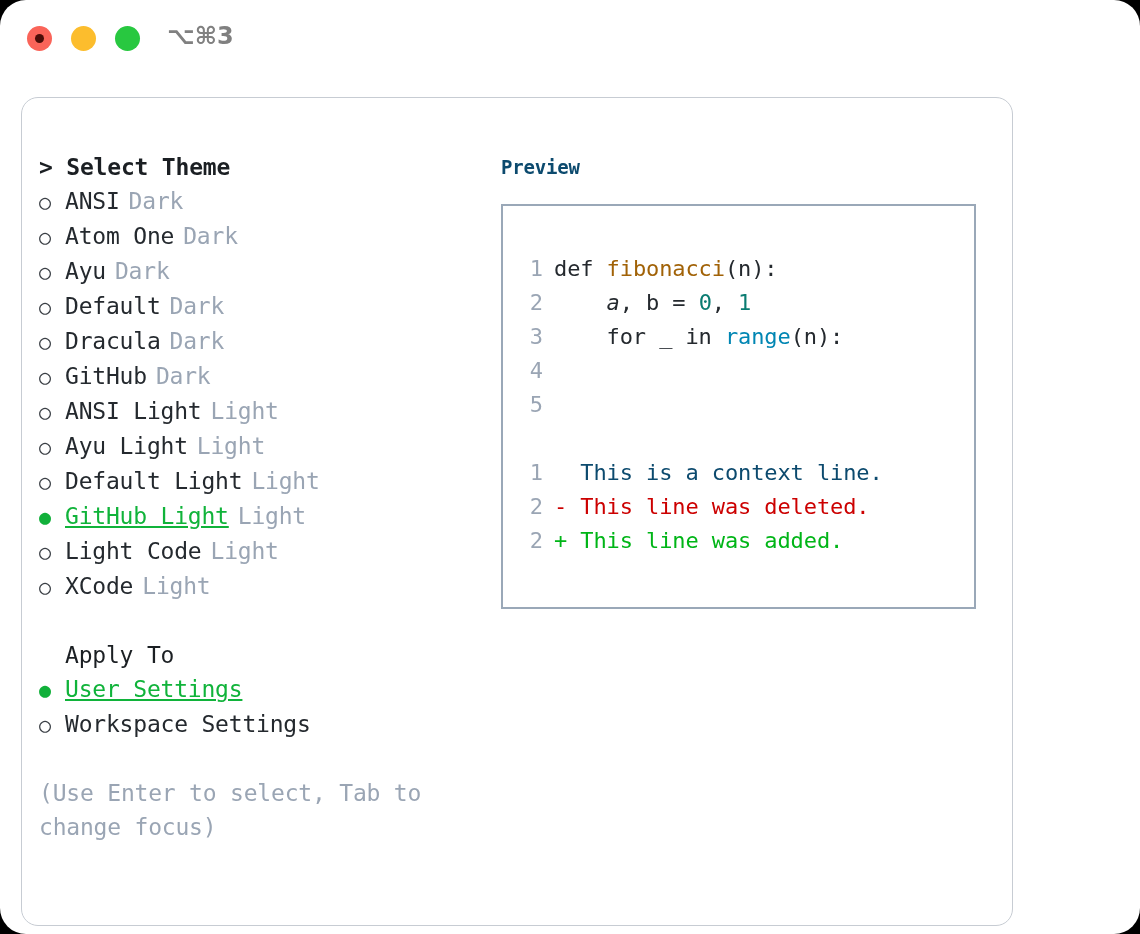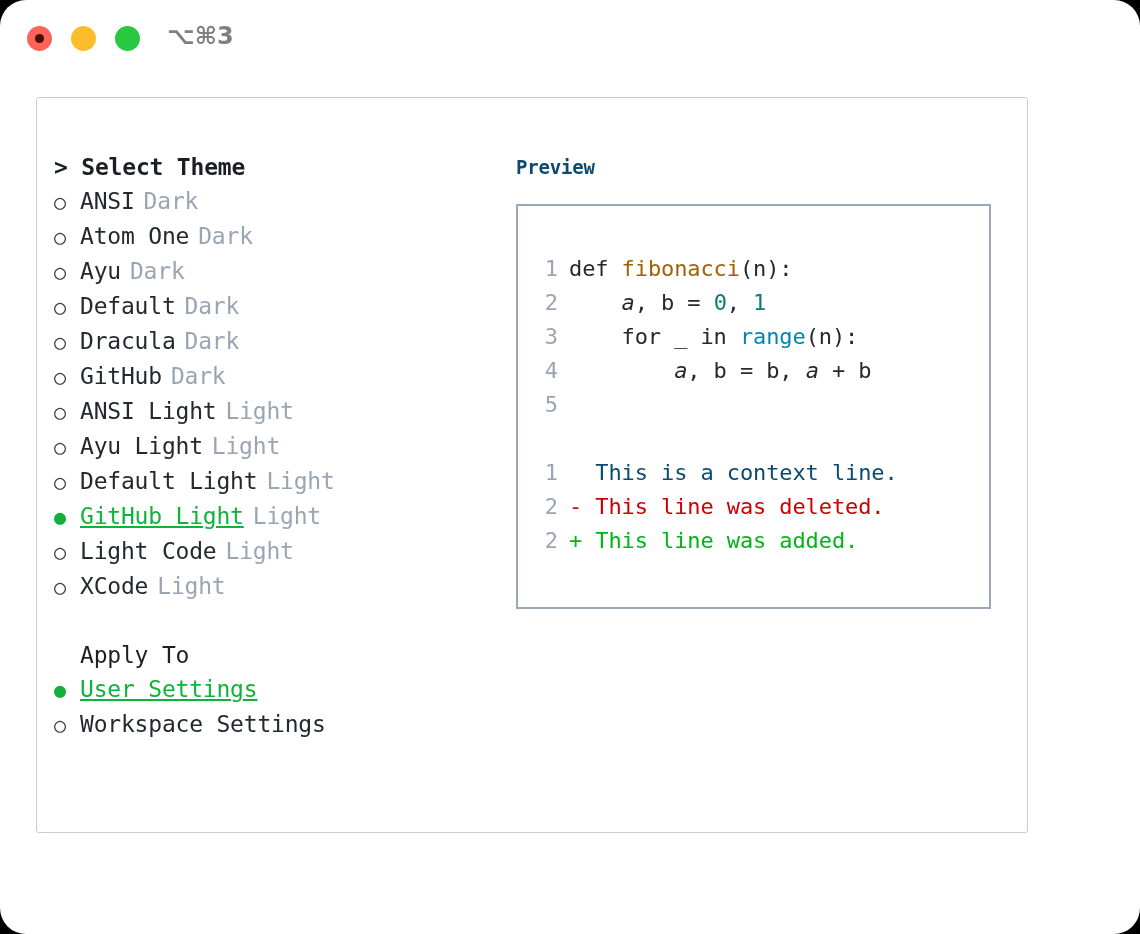--- a/index.html
+++ b/index.html
@@ -65,26 +65,26 @@
     font-size: 24px;
     font-weight: 700;
     color: #808080;
     letter-spacing: 0px;
     white-space: nowrap;
   }
 
   
   .panel {
     position: absolute;
-    left: 36px;
+    left: 21px;
     top: 97px;
     width: 992px;
-    height: 736px;
+    height: 829px;
     border: 1.5px solid #c7ccd3;
-    border-radius: 3px;
+    border-radius: 17px;
     box-sizing: border-box;
     background: #ffffff;
   }
 
   
   .left-col {
     position: absolute;
     left: 17px;
     top: 52px;
     width: 460px;
@@ -292,32 +292,33 @@
           <div class="row selected">
             <span class="marker sel">●</span>
             <span class="label">User Settings</span>
           </div>
           <div class="row">
             <span class="marker">○</span>
             <span class="label">Workspace Settings</span>
           </div>
         </div>
 
+      <div class="hint">(Use Enter to select, Tab to change focus)</div>
     </div>
 
     <div class="right-col">
       <div class="preview-title">Preview</div>
 
       <div class="preview-box">
         <div class="code-area">
           <div id="code-lines">
               <div class="code-line"><span class="ln">1</span><span class="code-text"><span class="tok-kw">def </span><span class="tok-fn">fibonacci</span><span class="tok-punct">(n):</span></span></div>
               <div class="code-line"><span class="ln">2</span><span class="code-text"><span class="code-text">    </span><span class="tok-var">a</span><span class="tok-punct">, b = </span><span class="tok-num">0</span><span class="tok-punct">, </span><span class="tok-num">1</span></span></div>
               <div class="code-line"><span class="ln">3</span><span class="code-text"><span class="tok-kw">    for _ in </span><span class="tok-call">range</span><span class="tok-punct">(n):</span></span></div>
-              <div class="code-line"><span class="ln">4</span><span class="code-text"><span class="code-text">        </span><span class="tok-var">a</span><span class="tok-punct">, b = b, </span><span class="tok-var">a</span><span class="tok-punct"> + b</span></span></div>
+              <div class="code-line"><span class="ln">4</span></div>
               <div class="code-line"><span class="ln">5</span></div>
             </div>
           <div class="spacer-line"></div>
           <div id="diff-lines">
               <div class="code-line"><span class="ln">1</span><span class="diff-ctx"> </span><span class="diff-ctx"> This is a context line.</span></div>
               <div class="code-line"><span class="ln">2</span><span class="diff-del">-</span><span class="diff-del"> This line was deleted.</span></div>
               <div class="code-line"><span class="ln">2</span><span class="diff-add">+</span><span class="diff-add"> This line was added.</span></div>
             </div>
         </div>
       </div>

